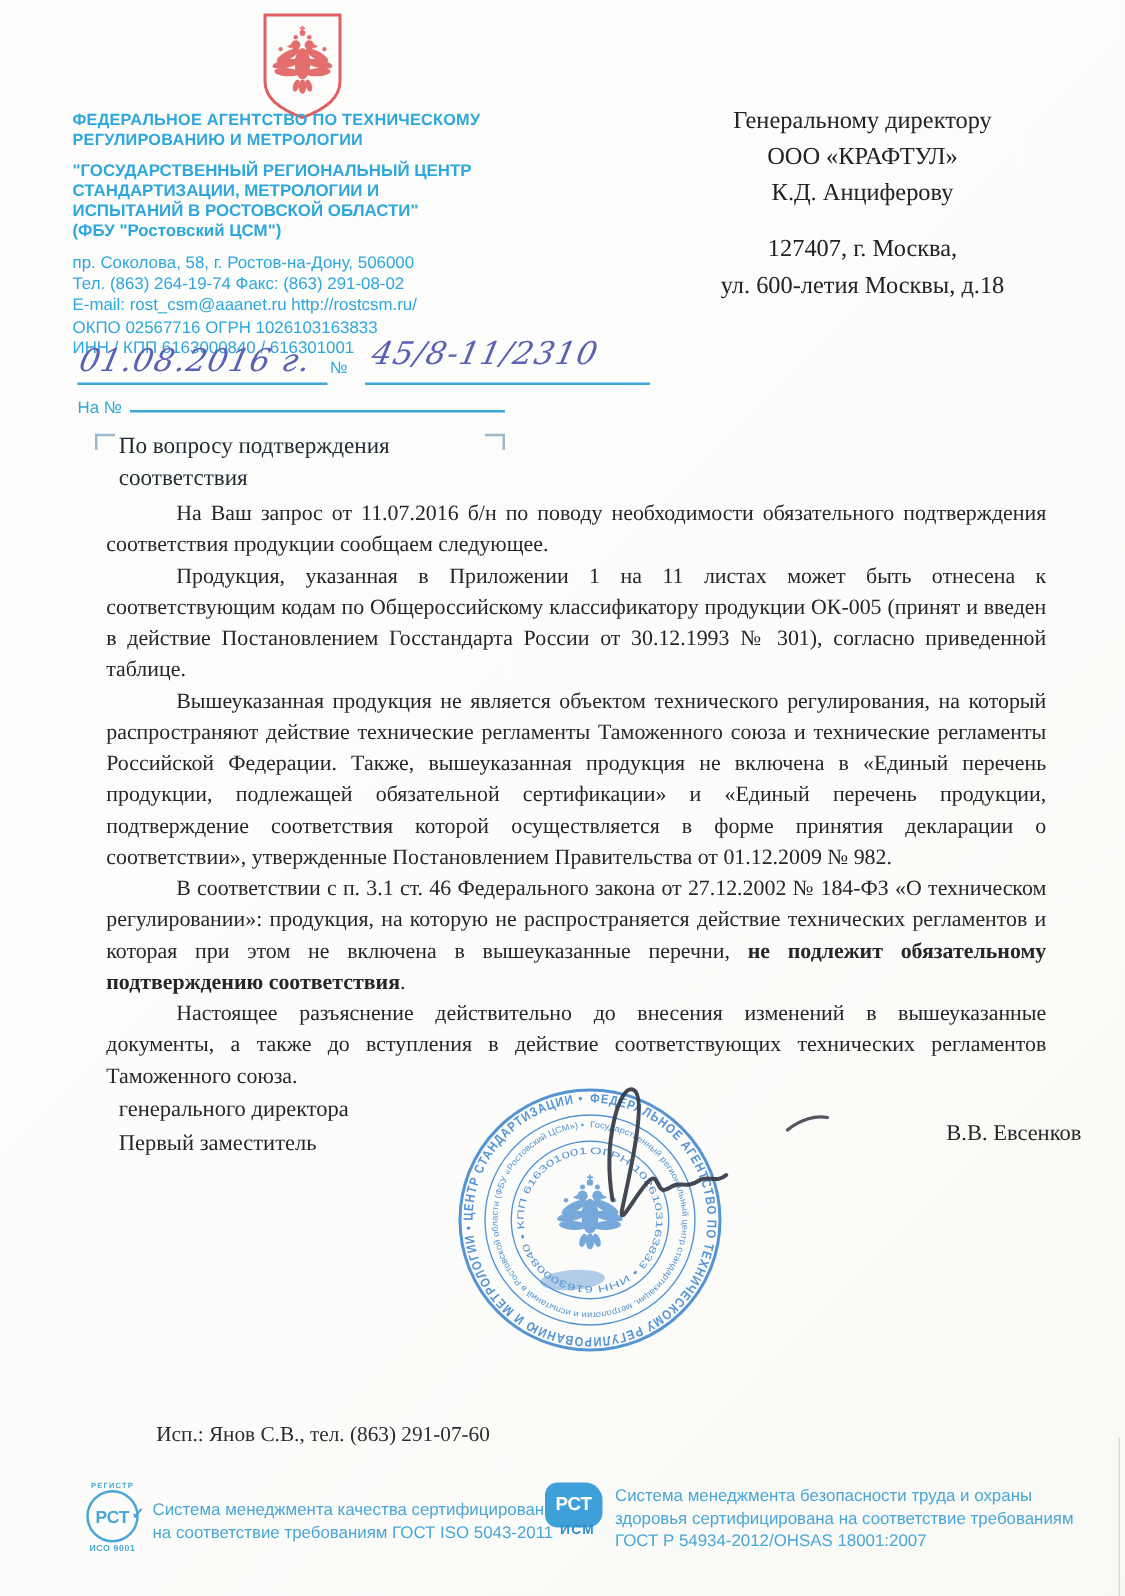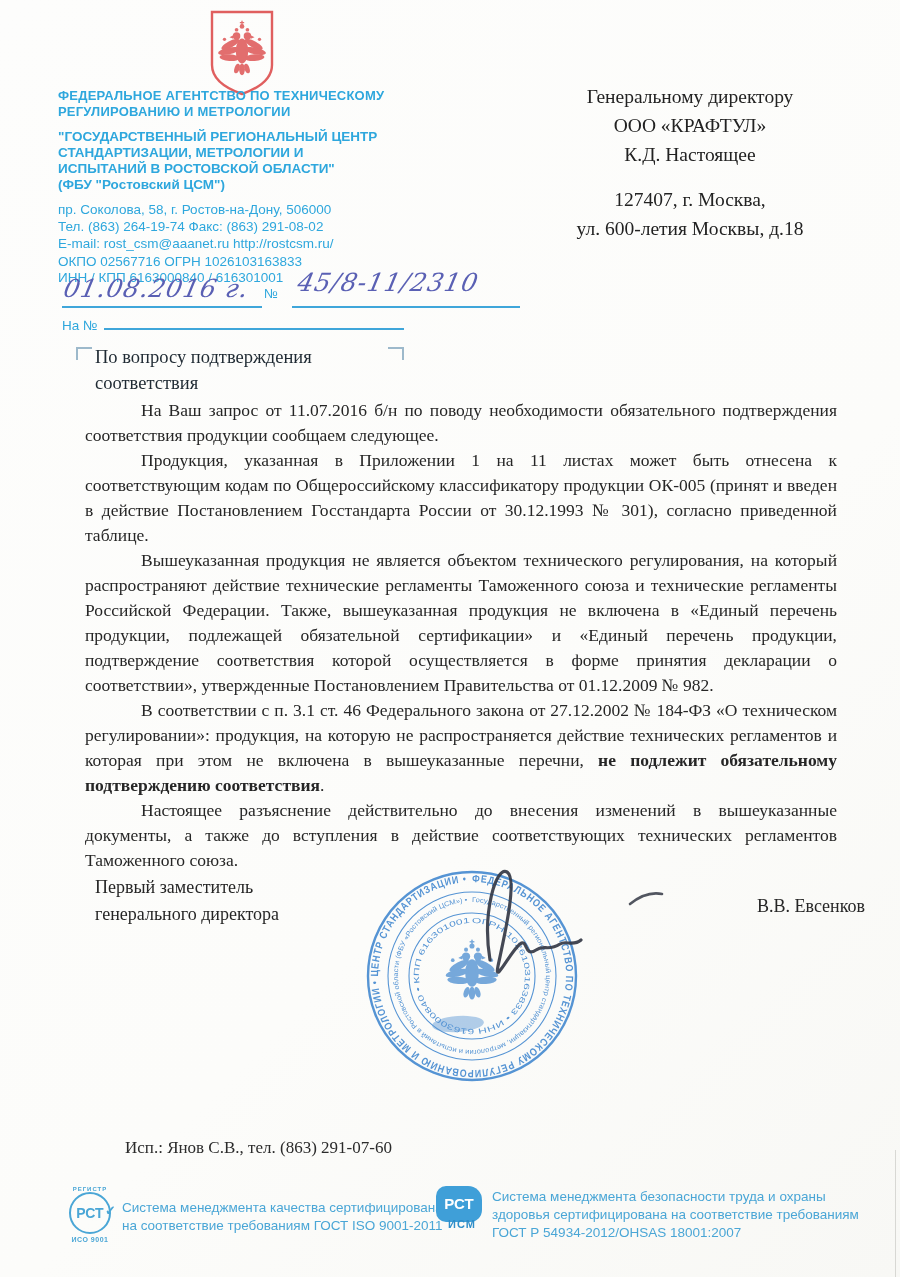--- a/index.html
+++ b/index.html
@@ -145,21 +145,21 @@
     <span class="no-sign">№</span>
     <span class="hand hw-num">45/8-11/2310</span>
   </div>
   <div class="nano">
     <span>На №</span><span class="line"></span>
   </div>
 
   <div class="recipient">
     <div>Генеральному директору</div>
     <div>ООО «КРАФТУЛ»</div>
-    <div>К.Д. Настоящее</div>
+    <div>К.Д. Анциферову</div>
     <div class="gap"></div>
     <div>127407, г. Москва,</div>
     <div>ул. 600-летия Москвы, д.18</div>
   </div>
 
   <div class="cornL"></div>
   <div class="cornR"></div>
   <div class="subject">
     <div>По вопросу подтверждения</div>
     <div>соответствия</div>
@@ -167,22 +167,22 @@
 
   <div class="body">
     <p>На Ваш запрос от 11.07.2016 б/н по поводу необходимости обязательного подтверждения соответствия продукции сообщаем следующее.</p>
     <p>Продукция, указанная в Приложении 1 на 11 листах может быть отнесена к соответствующим кодам по Общероссийскому классификатору продукции ОК-005 (принят и введен в действие Постановлением Госстандарта России от 30.12.1993 № 301), согласно приведенной таблице.</p>
     <p>Вышеуказанная продукция не является объектом технического регулирования, на который распространяют действие технические регламенты Таможенного союза и технические регламенты Российской Федерации. Также, вышеуказанная продукция не включена в «Единый перечень продукции, подлежащей обязательной сертификации» и «Единый перечень продукции, подтверждение соответствия которой осуществляется в форме принятия декларации о соответствии», утвержденные Постановлением Правительства от 01.12.2009 № 982.</p>
     <p><span>В соответствии с п. 3.1 ст. 46 Федерального закона от 27.12.2002 № 184-ФЗ «О техническом регулировании»: продукция, на которую не распространяется действие технических регламентов и которая при этом не включена в вышеуказанные перечни, </span><span class="b">не подлежит обязательному подтверждению соответствия</span><span>.</span></p>
     <p>Настоящее разъяснение действительно до внесения изменений в вышеуказанные документы, а также до вступления в действие соответствующих технических регламентов Таможенного союза.</p>
   </div>
 
   <div class="sig-title">
+    <div>генерального директора</div>
     <div>Первый заместитель</div>
-    <div>генерального директора</div>
   </div>
   <div class="sig-name">В.В. Евсенков</div>
 
   <svg class="stamp" viewBox="-116 -116 232 232">
     <circle r="104" fill="none" stroke="currentColor" stroke-width="2.4"></circle>
     <circle r="84" fill="none" stroke="currentColor" stroke-width="1.1"></circle>
     <circle r="63" fill="none" stroke="currentColor" stroke-width="1.1"></circle>
     <path id="ringO" d="M0,-94 a94,94 0 1,1 -0.01,0" fill="none"></path>
     <path id="ringM" d="M0,-74 a74,74 0 1,1 -0.01,0" fill="none"></path>
     <path id="ringI" d="M0,-53 a53,53 0 1,1 -0.01,0" fill="none"></path>
@@ -206,21 +206,21 @@
 
   <div class="executor">Исп.: Янов С.В., тел. (863) 291-07-60</div>
 
   <div class="logo-l">
     <div class="arc">РЕГИСТР</div>
     <div class="circ"><span>РСТ</span><span class="tick">✓</span></div>
     <div class="cap">ИСО 9001</div>
   </div>
   <div class="foot foot-l-text" style="position:absolute">
     <div>Система менеджмента качества сертифицирована</div>
-    <div>на соответствие требованиям ГОСТ ISO 9001-2011</div>
+    <div>на соответствие требованиям ГОСТ ISO 5043-2011</div>
   </div>
 
   <div class="logo-r">
     <div class="blob">РСТ</div>
     <div class="cap">ИСМ</div>
   </div>
   <div class="foot foot-r-text" style="position:absolute">
     <div>Система менеджмента безопасности труда и охраны</div>
     <div>здоровья сертифицирована на соответствие требованиям</div>
     <div>ГОСТ Р 54934-2012/OHSAS 18001:2007</div>

